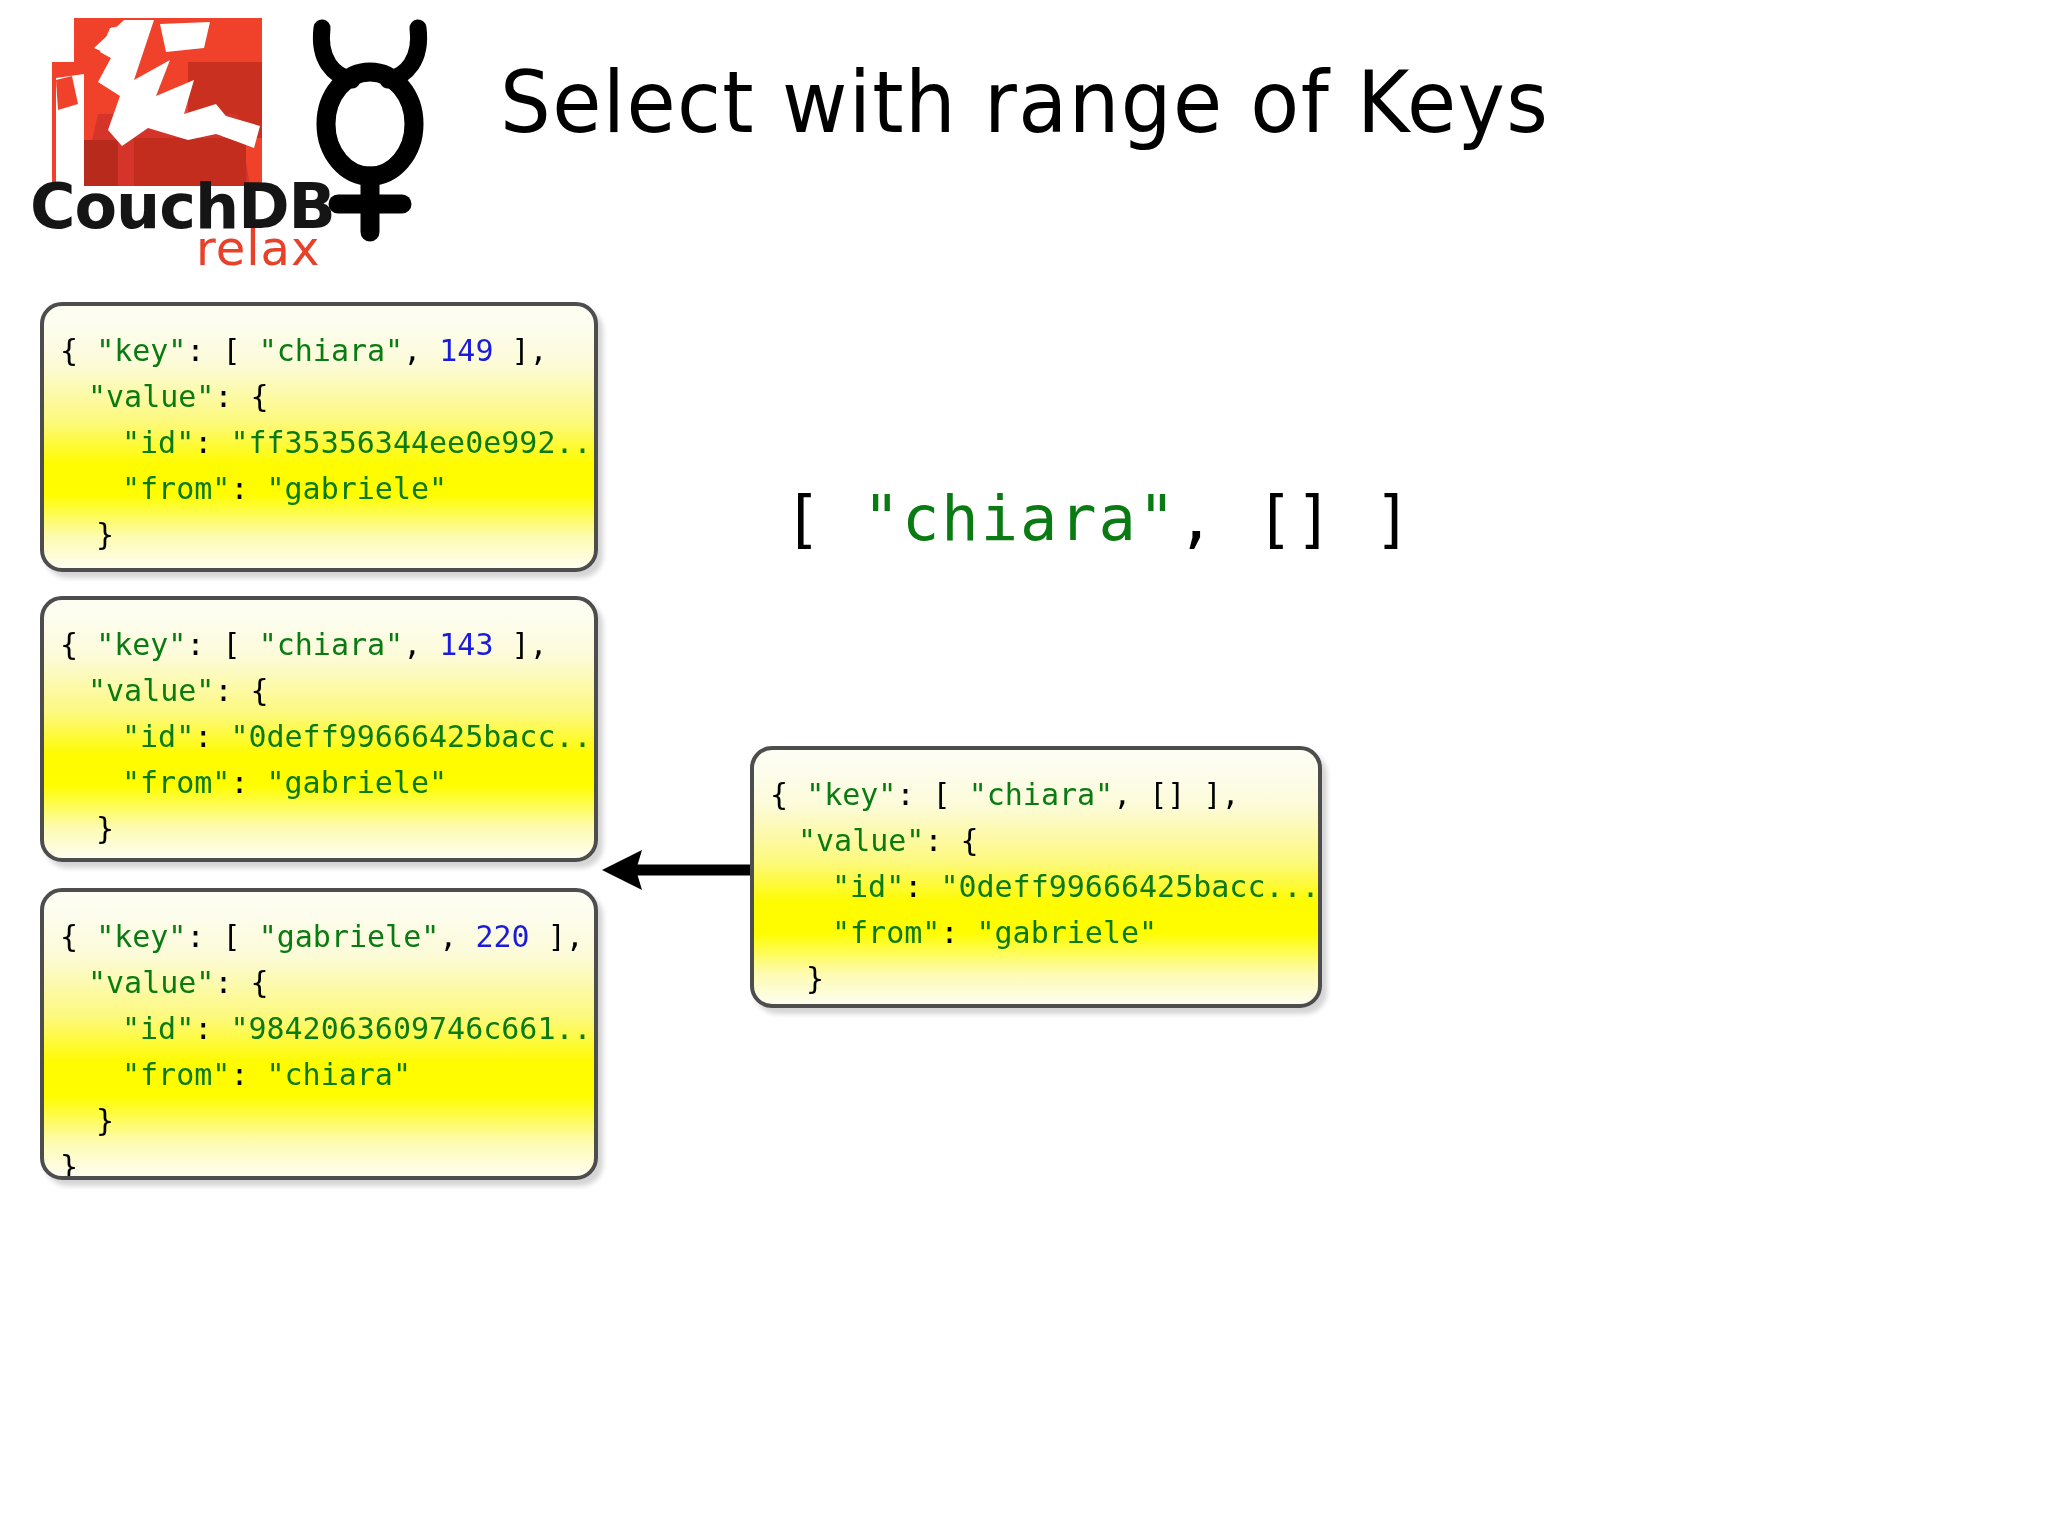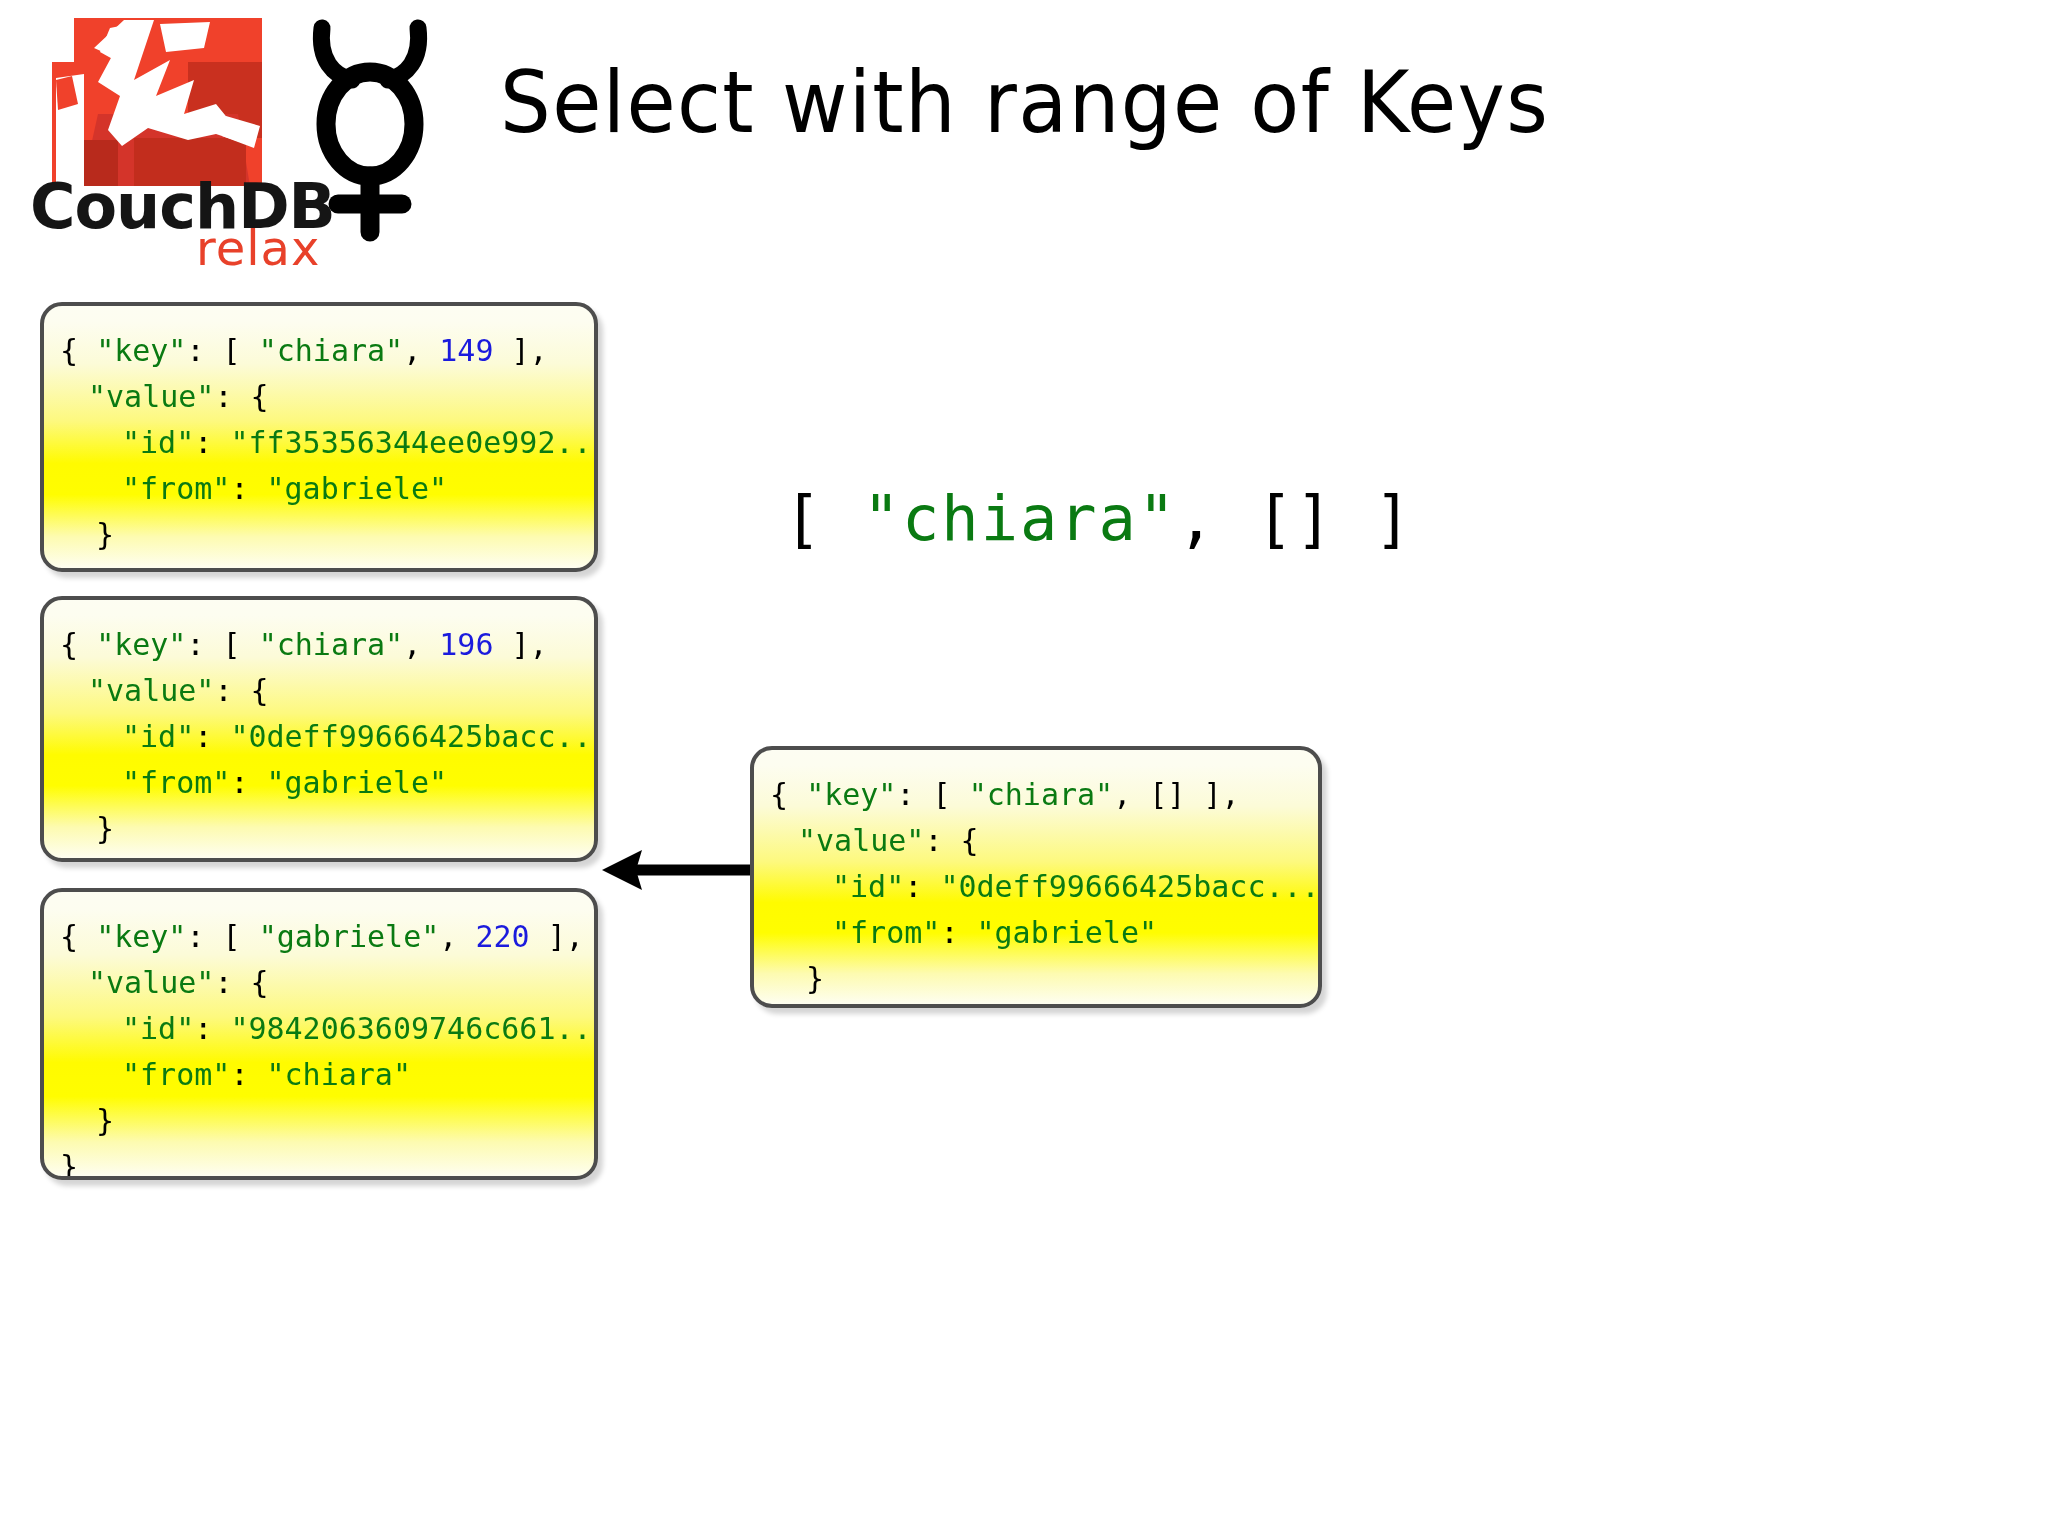--- a/index.html
+++ b/index.html
@@ -175,21 +175,21 @@
 <div class="json-box" id="box-1">
   <div class="json-code"><span class="p">{ </span><span class="s">"key"</span><span class="p">: [ </span><span class="s">"chiara"</span><span class="p">, </span><span class="n">149</span><span class="p"> ],</span>
 <span style="padding-left:28px"></span><span class="s">"value"</span><span class="p">: {</span>
 <span style="padding-left:62px"></span><span class="s">"id"</span><span class="p">: </span><span class="s">"ff35356344ee0e992..."</span>
 <span style="padding-left:62px"></span><span class="s">"from"</span><span class="p">: </span><span class="s">"gabriele"</span>
 <span class="p">  }</span>
 <span class="p">}</span></div>
 </div>
 
 <div class="json-box" id="box-2">
-  <div class="json-code"><span class="p">{ </span><span class="s">"key"</span><span class="p">: [ </span><span class="s">"chiara"</span><span class="p">, </span><span class="n">196</span><span class="p"> ],</span>
+  <div class="json-code"><span class="p">{ </span><span class="s">"key"</span><span class="p">: [ </span><span class="s">"chiara"</span><span class="p">, </span><span class="n">143</span><span class="p"> ],</span>
 <span style="padding-left:28px"></span><span class="s">"value"</span><span class="p">: {</span>
 <span style="padding-left:62px"></span><span class="s">"id"</span><span class="p">: </span><span class="s">"0deff99666425bacc..."</span>
 <span style="padding-left:62px"></span><span class="s">"from"</span><span class="p">: </span><span class="s">"gabriele"</span>
 <span class="p">  }</span>
 <span class="p">}</span></div>
 </div>
 
 <div class="json-box" id="box-3">
   <div class="json-code"><span class="p">{ </span><span class="s">"key"</span><span class="p">: [ </span><span class="s">"gabriele"</span><span class="p">, </span><span class="n">220</span><span class="p"> ],</span>
 <span style="padding-left:28px"></span><span class="s">"value"</span><span class="p">: {</span>

